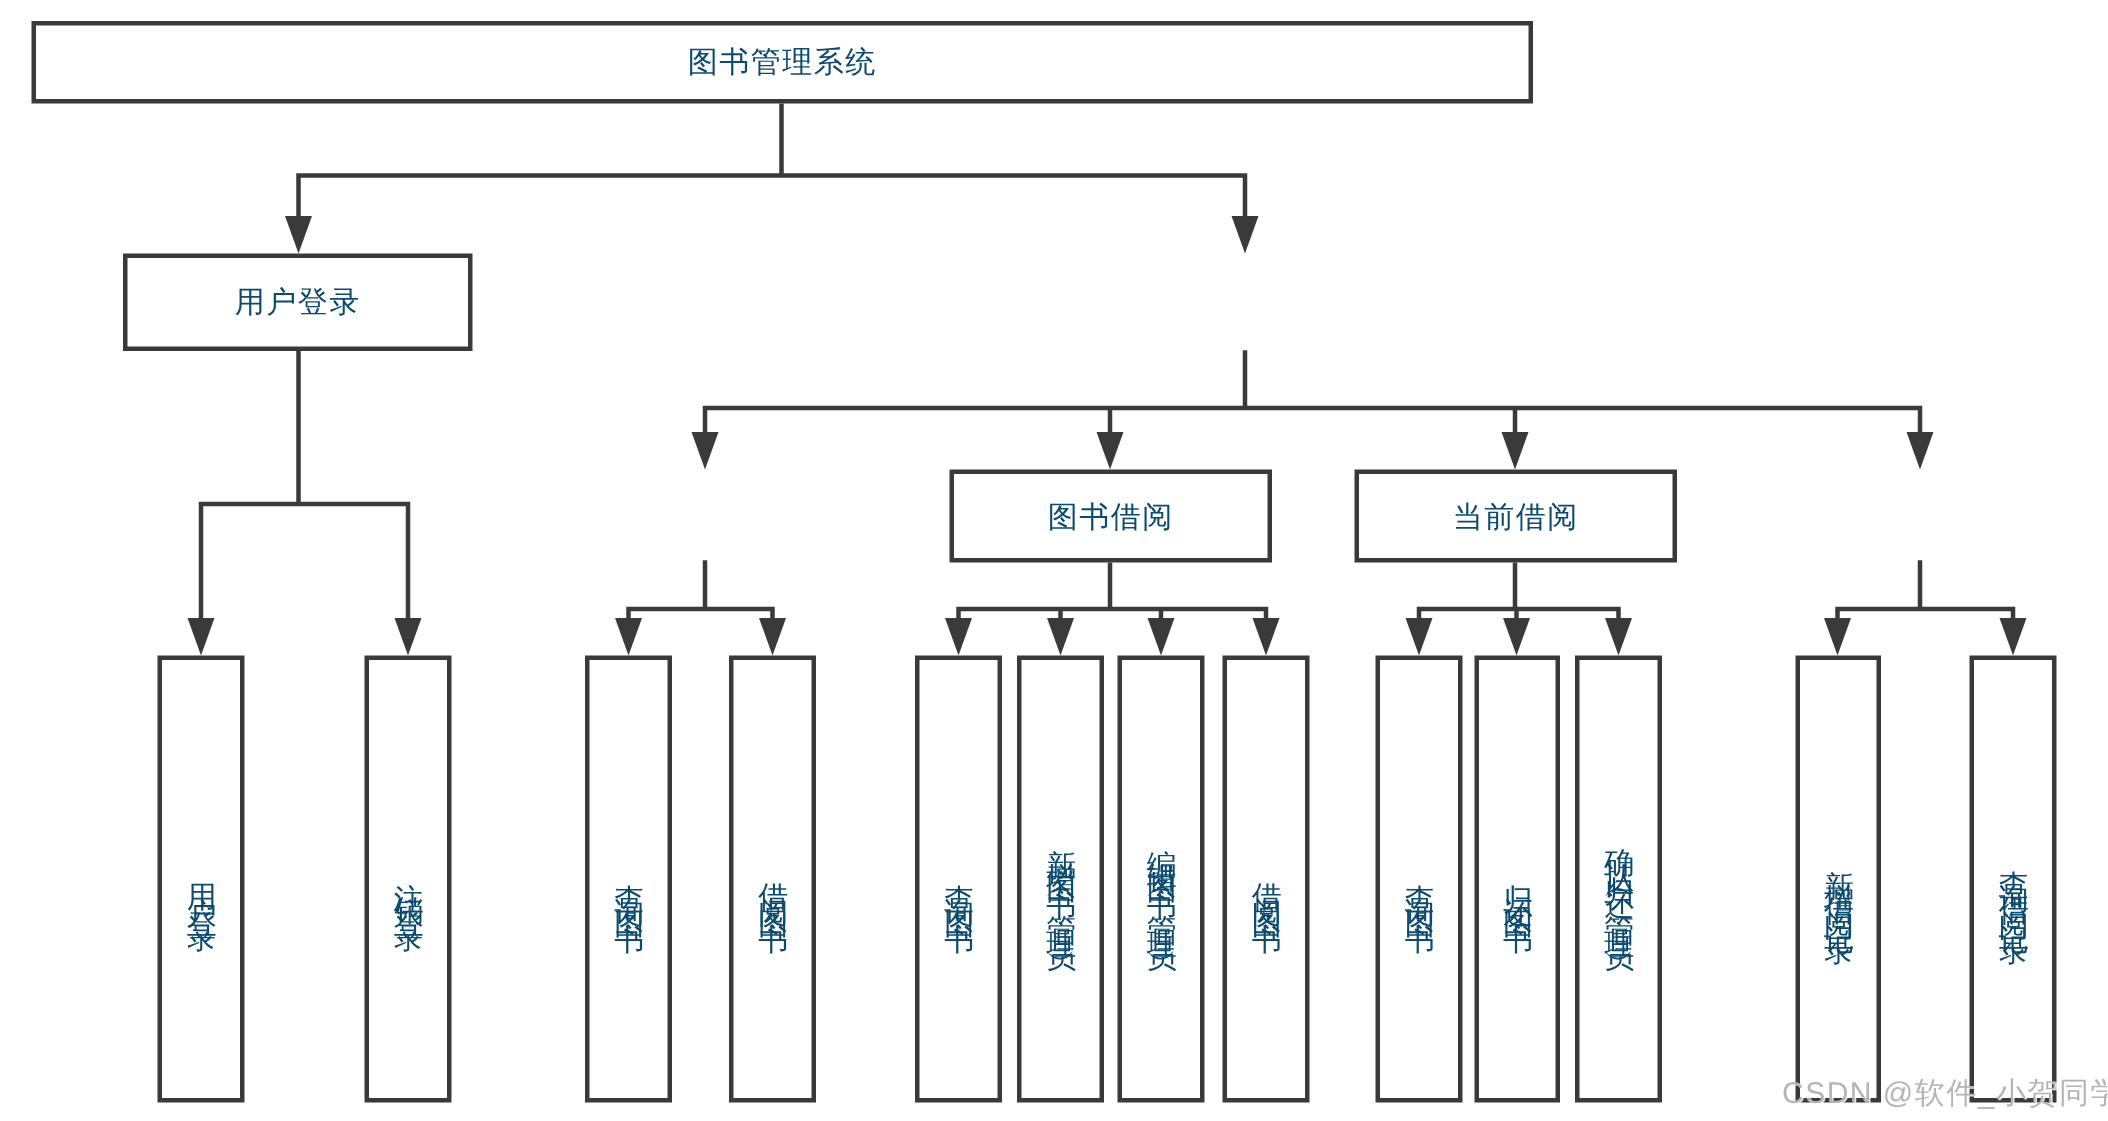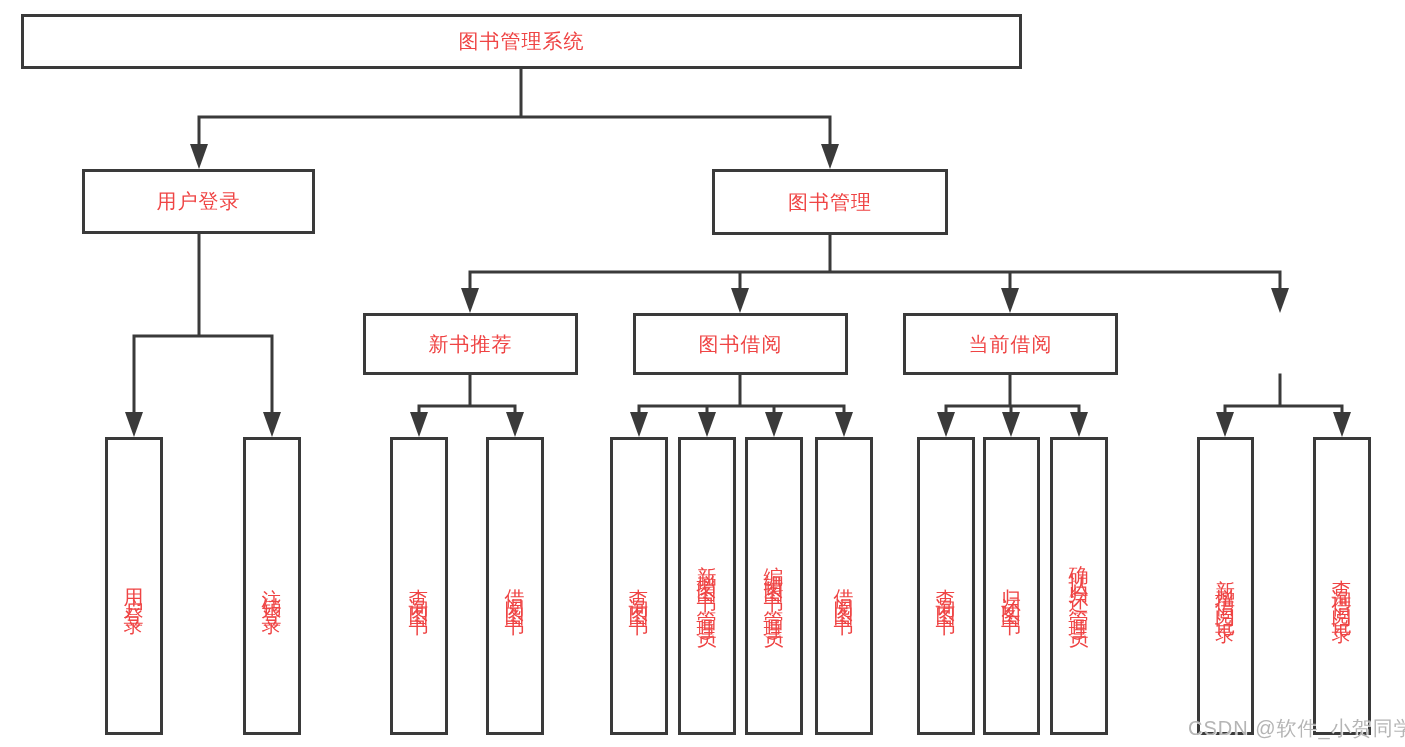--- a/index.html
+++ b/index.html
@@ -12,21 +12,21 @@
   }
   #wires{position:absolute;left:0;top:0;pointer-events:none;}
   .node{
     position:absolute;
     box-sizing:border-box;
     border:3px solid #3a3a3a;
     background:#ffffff;
     display:flex;
     align-items:center;
     justify-content:center;
-    color:#ef4444;
+    color:#0c4a6e;
   }
   .node.h span{
     font-size:20px;
     letter-spacing:1px;
     white-space:nowrap;
   }
   .node.v span{
     writing-mode:vertical-rl;
     text-orientation:mixed;
     font-size:20px;
@@ -91,27 +91,21 @@
     </g>
   </svg>
 
   <div class="node h" style="left:21px;top:14px;width:1001px;height:55px">
     <span>图书管理系统</span>
   </div>
 
   <div class="node h" style="left:82px;top:169px;width:233px;height:65px">
     <span>用户登录</span>
   </div>
-  <div class="node h" style="left:712px;top:169px;width:236px;height:66px">
-    <span>图书管理</span>
-  </div>
 
-  <div class="node h" style="left:363px;top:313px;width:215px;height:62px">
-    <span>新书推荐</span>
-  </div>
   <div class="node h" style="left:903px;top:313px;width:215px;height:62px">
     <span>当前借阅</span>
   </div>
   <div class="node h" style="left:633px;top:313px;width:215px;height:62px">
     <span>图书借阅</span>
   </div>
 
   <div class="node v" style="left:105px;top:437px;width:58px;height:298px">
     <span>用户登录</span>
   </div>

